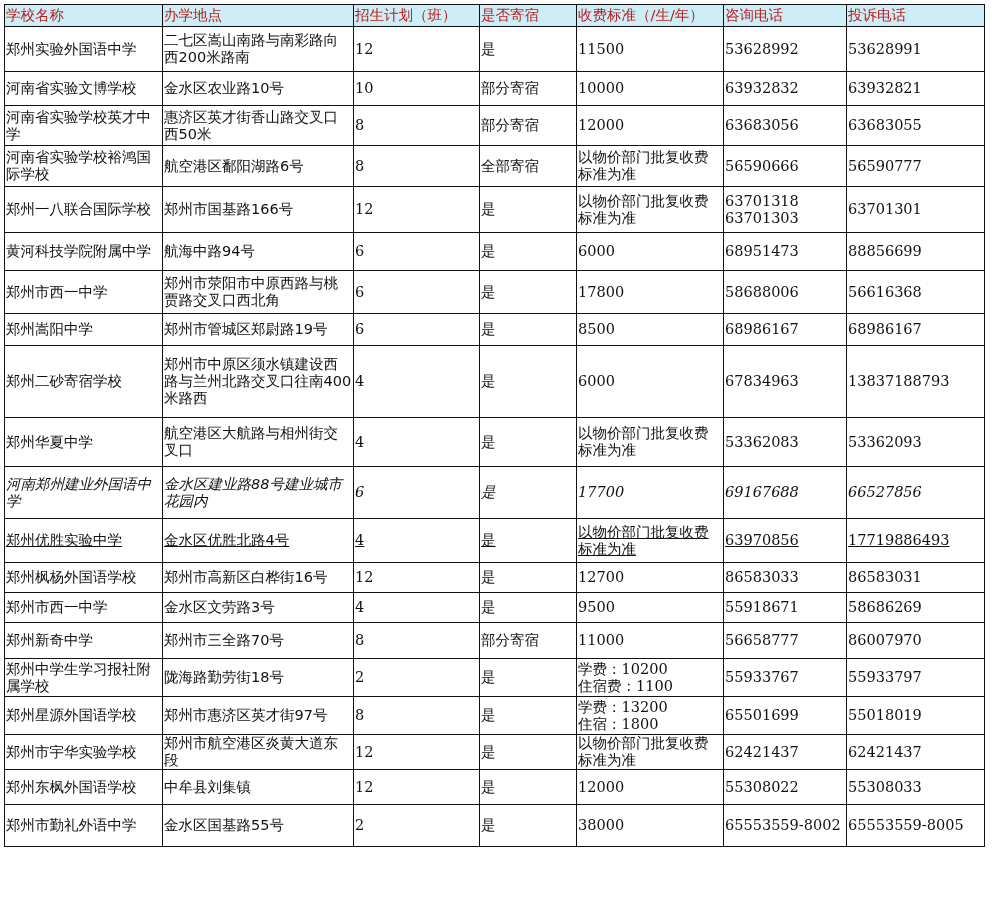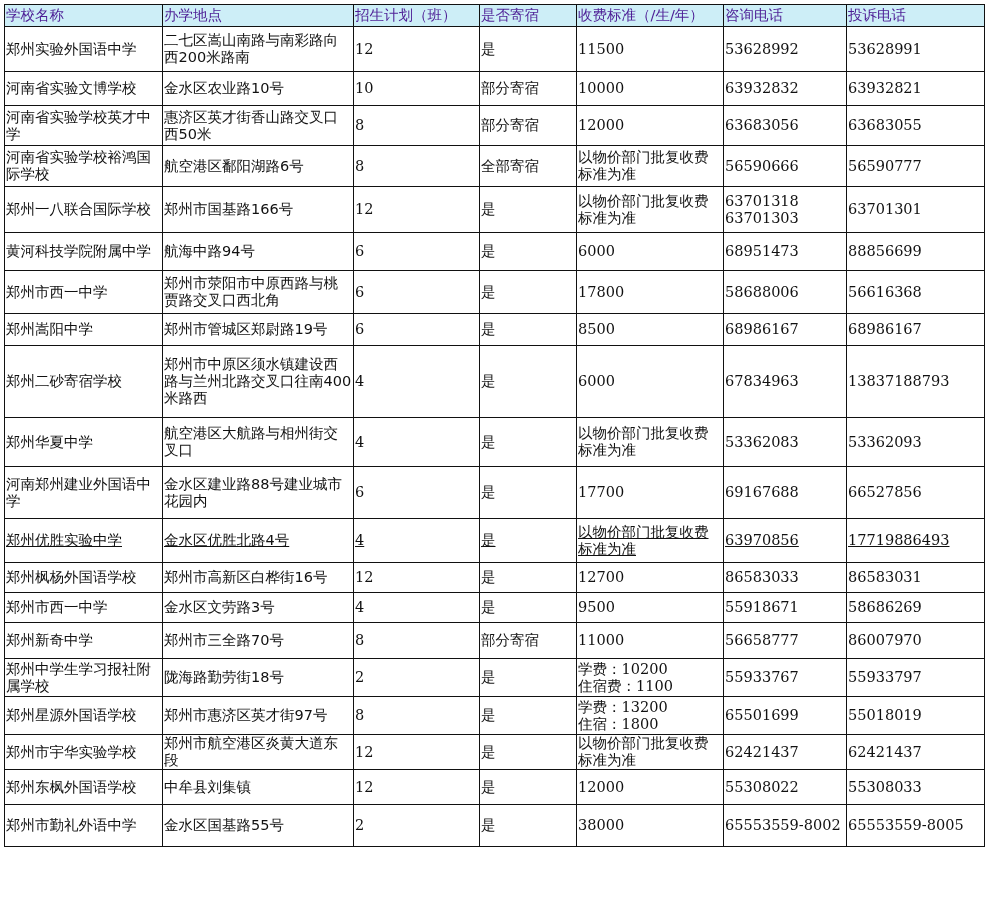--- a/index.html
+++ b/index.html
@@ -17,21 +17,21 @@
     line-height: 17px;
     vertical-align: middle;
     text-align: left;
     font-weight: normal;
     overflow: hidden;
     white-space: pre-line;
   }
   table.sched th {
     background: #cdeef7;
     height: 21px;
-    color: #4c1d95;
+    color: #b91c1c;
   }
   td.num, td.fee, td.tel {
     font-family: "DejaVu Serif", "Liberation Serif", serif;
     font-size: 14px;
   }
   td.num { text-align: center; }
 </style>
 </head>
 <body>
 
@@ -141,21 +141,21 @@
       </tr>
       <tr style="height: 49px;">
         <td>郑州华夏中学</td>
         <td>航空港区大航路与相州街交叉口</td>
         <td class="num">4</td>
         <td>是</td>
         <td class="fee">以物价部门批复收费标准为准</td>
         <td class="tel">53362083</td>
         <td class="tel">53362093</td>
       </tr>
-      <tr style="height: 52px;">
+      <tr style="height: 52px; font-style: italic;">
         <td>河南郑州建业外国语中学</td>
         <td>金水区建业路88号建业城市花园内</td>
         <td class="num">6</td>
         <td>是</td>
         <td class="fee">17700</td>
         <td class="tel">69167688</td>
         <td class="tel">66527856</td>
       </tr>
       <tr style="height: 44px; text-decoration: underline;">
         <td>郑州优胜实验中学</td>

